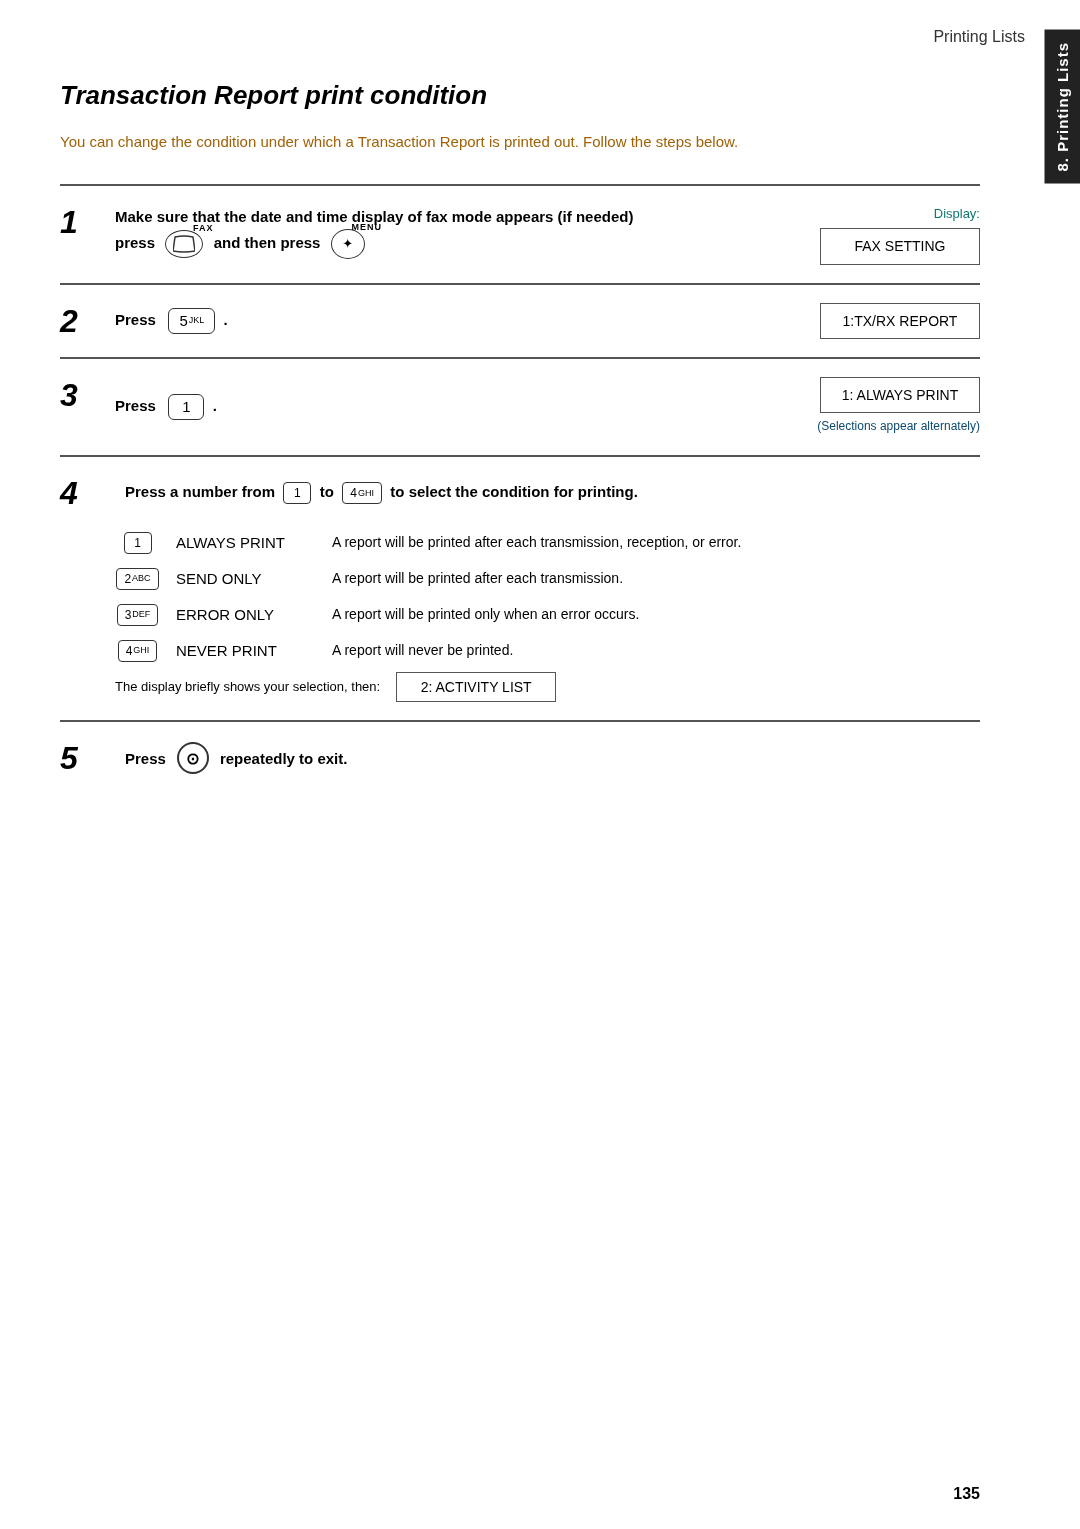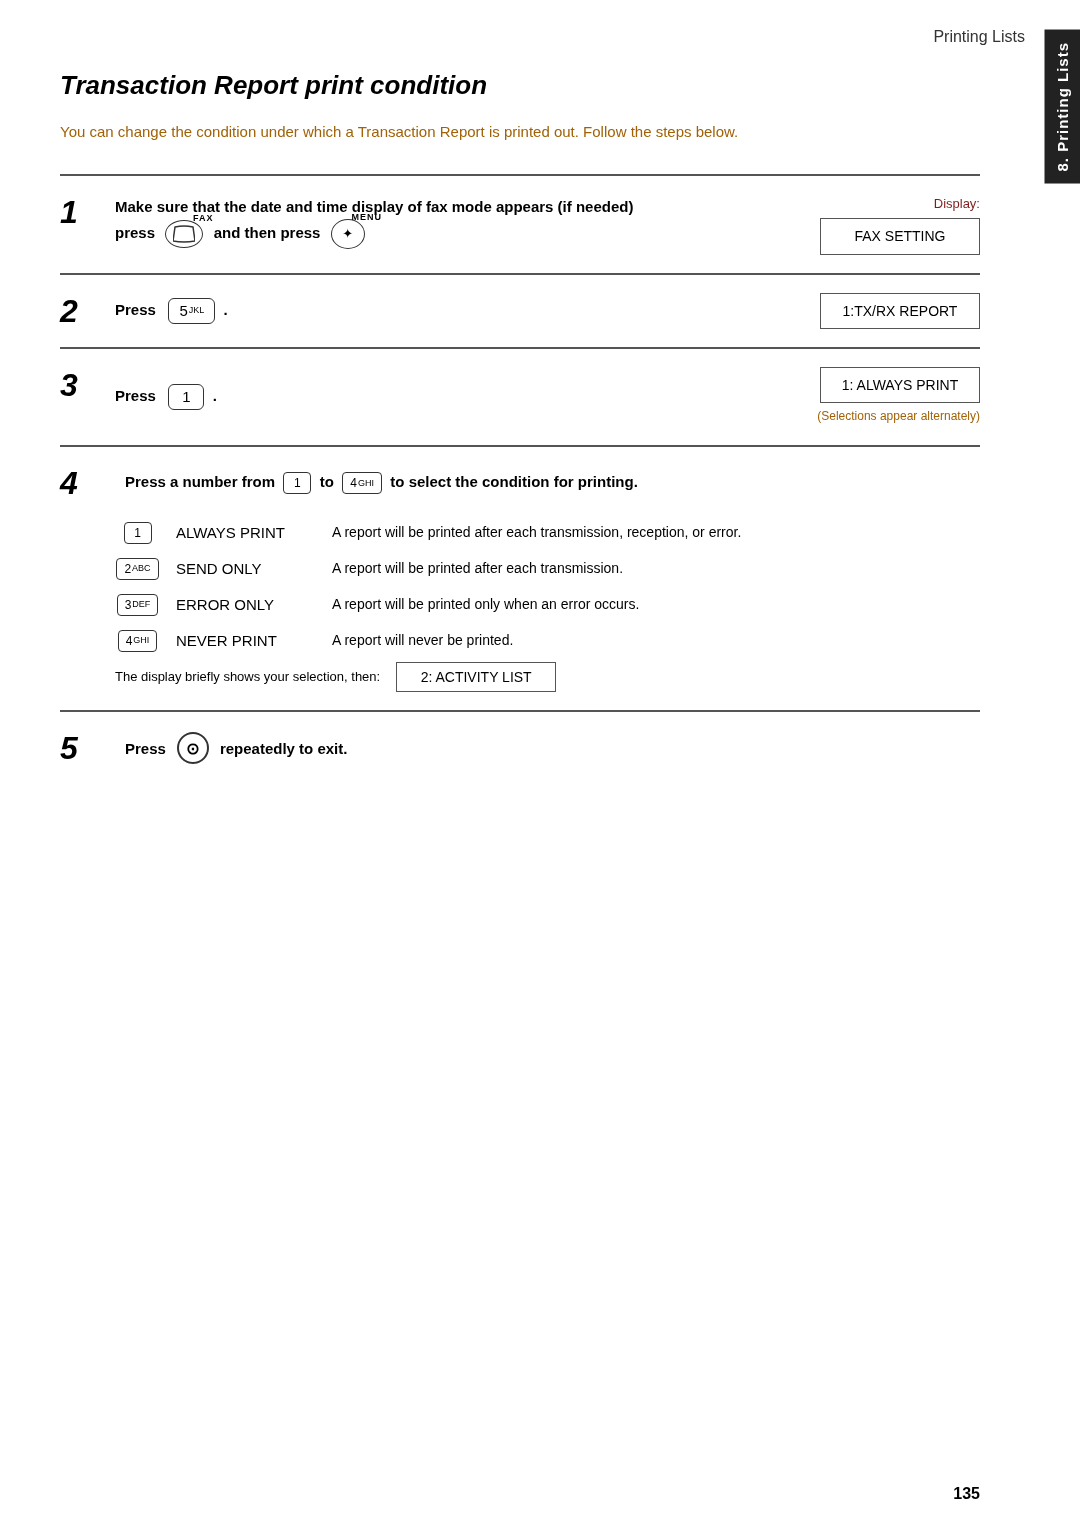--- a/index.html
+++ b/index.html
@@ -43,21 +43,21 @@
     .main-content {
       padding: 60px 60px 40px 60px;
       padding-right: 100px;
     }
 
     .page-title {
       font-size: 26px;
       font-style: italic;
       font-weight: bold;
       margin-bottom: 20px;
-      margin-top: 10px;
+      margin-top: 20px;
     }
 
     .intro-text {
       font-size: 15px;
       color: #a16207;
       margin-bottom: 30px;
       line-height: 1.5;
     }
 
     
@@ -84,21 +84,21 @@
     }
 
     .step-display {
       min-width: 220px;
       text-align: right;
       font-size: 14px;
     }
 
     .display-label {
       font-size: 13px;
-      color: #7f1d1d;
+      color: #0f766e;
       margin-bottom: 4px;
     }
 
     .display-box {
       border: 1px solid #555;
       padding: 6px 14px;
       font-size: 14px;
       display: inline-block;
       min-width: 160px;
       text-align: center;
@@ -311,21 +311,21 @@
     .page-number {
       position: absolute;
       bottom: 26px;
       right: 100px;
       font-size: 16px;
       font-weight: bold;
     }
 
     .selections-note {
       font-size: 12px;
-      color: #a16207;
+      color: #0c4a6e;
       font-weight: normal;
     }
 
     .key-superscript {
       font-size: 9px;
       vertical-align: super;
       margin-left: 1px;
     }
   </style>
 </head>

